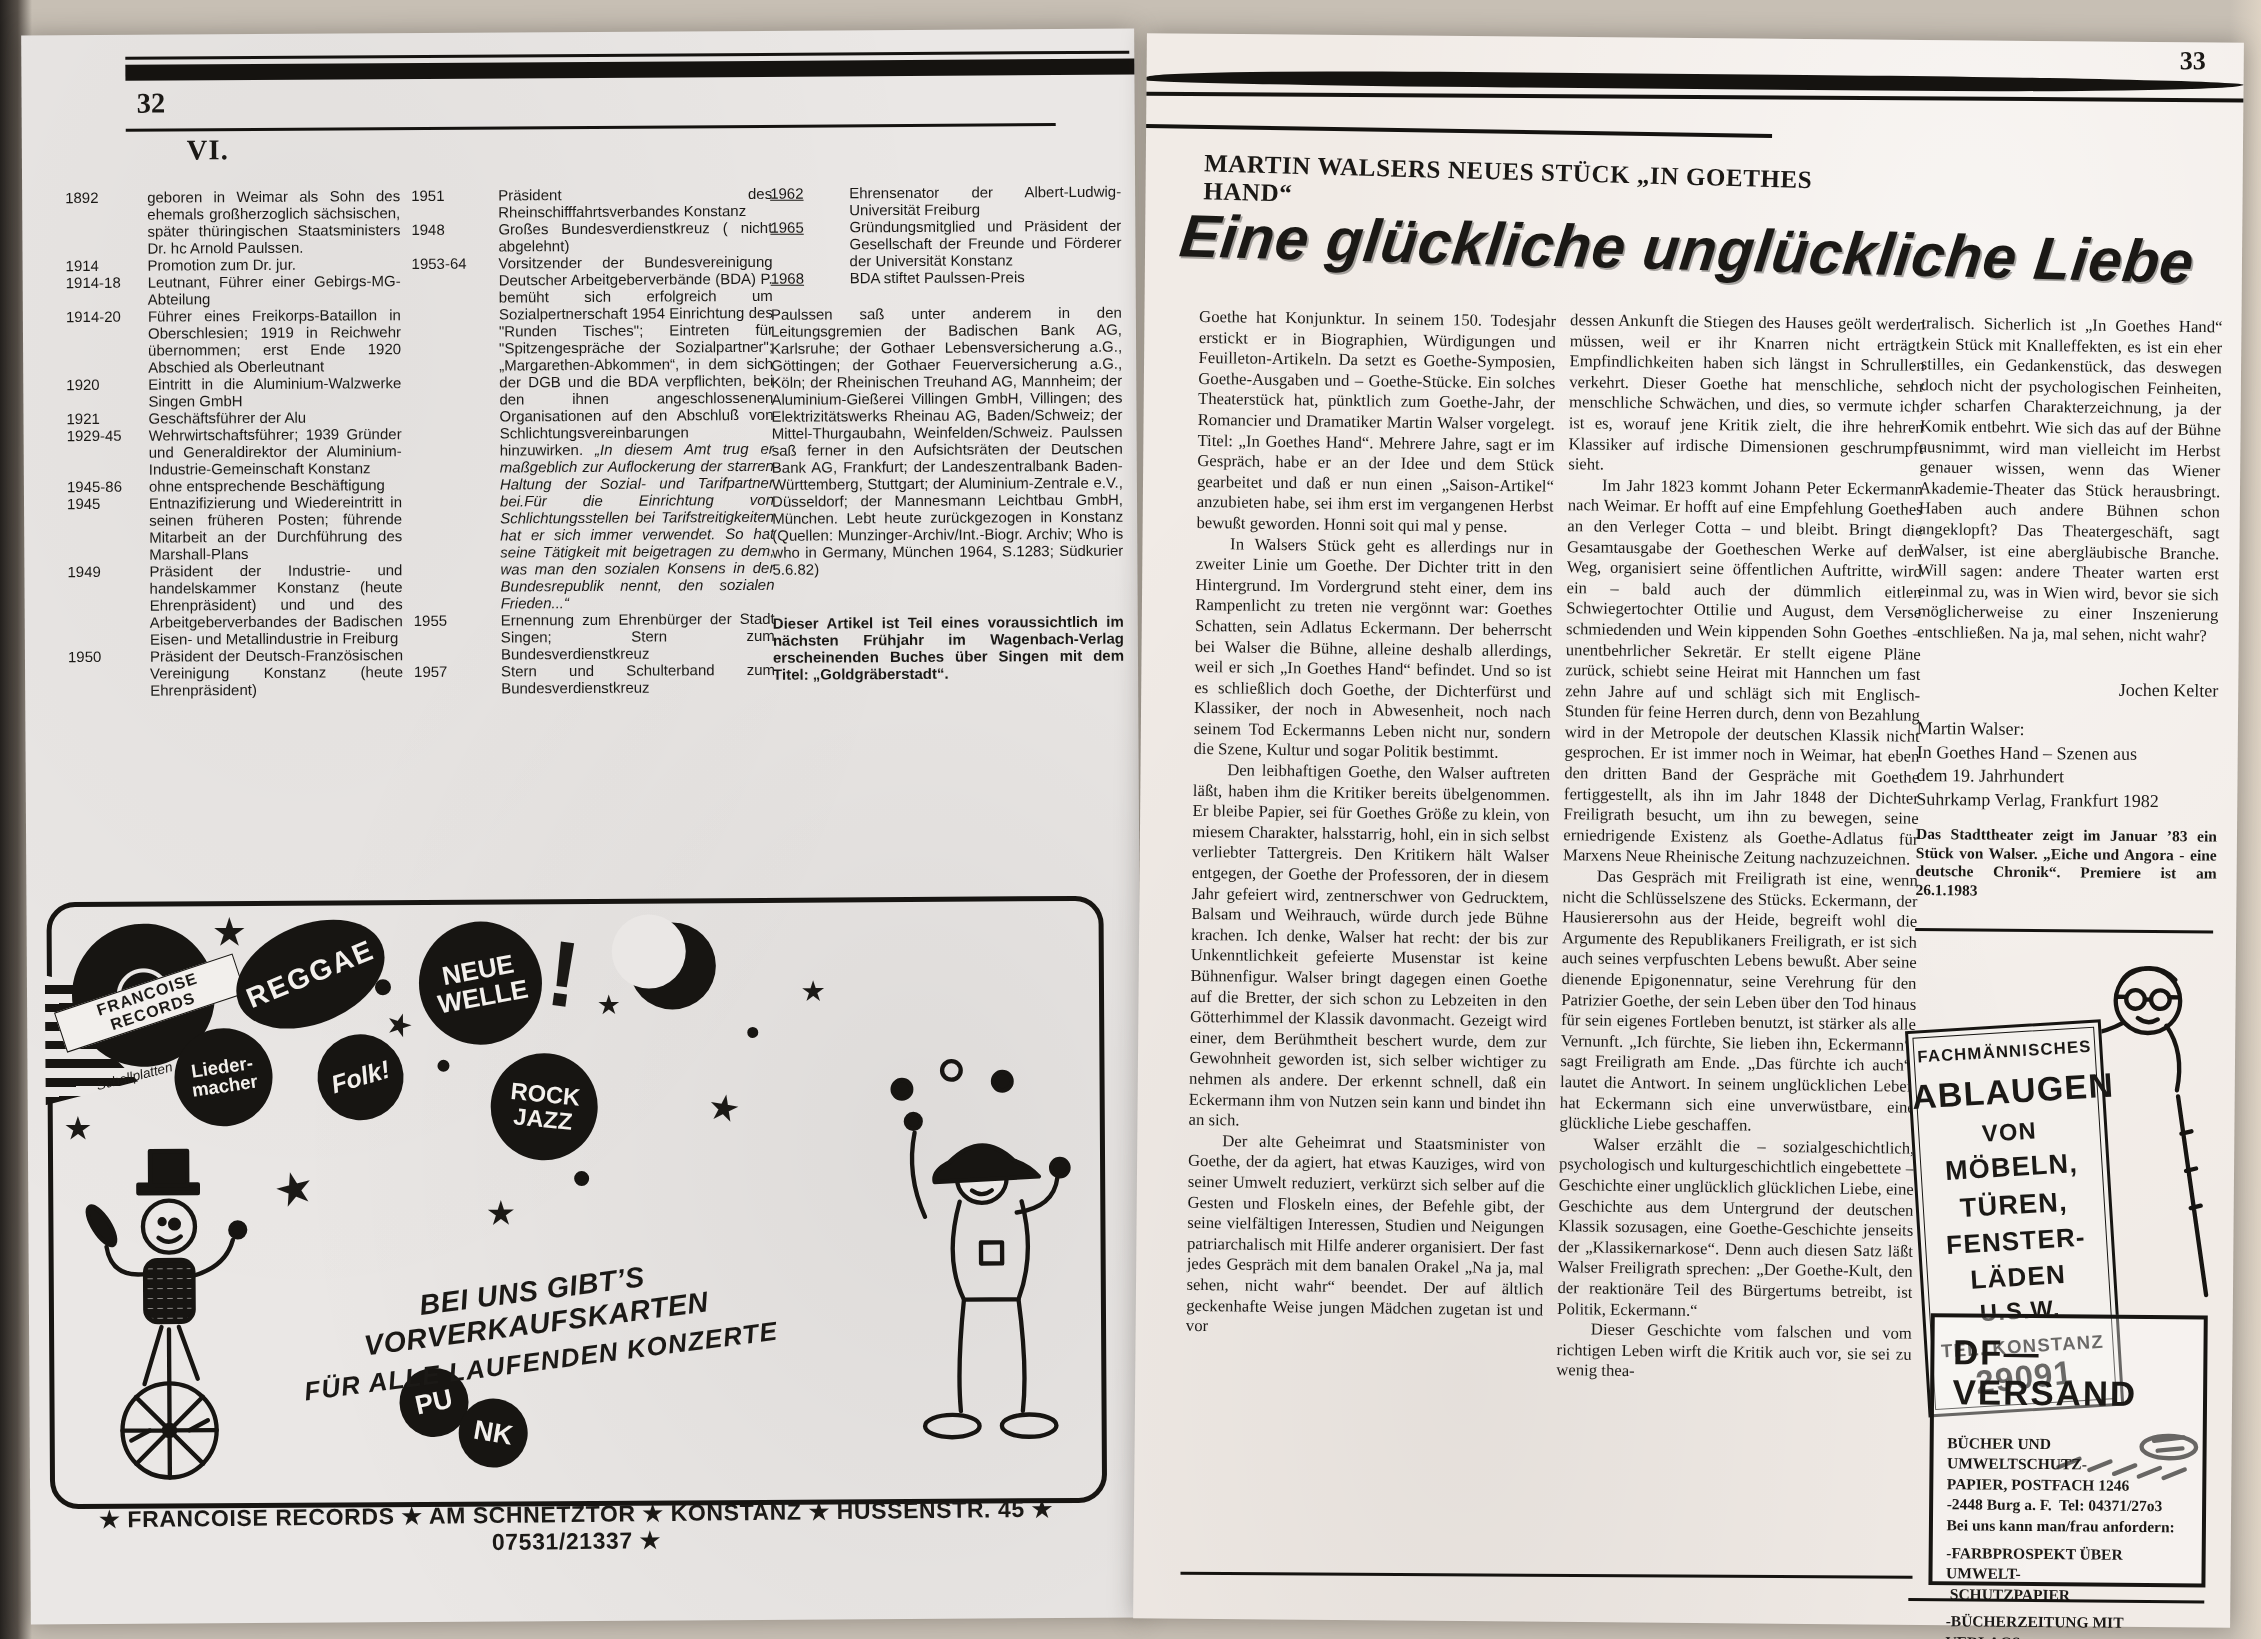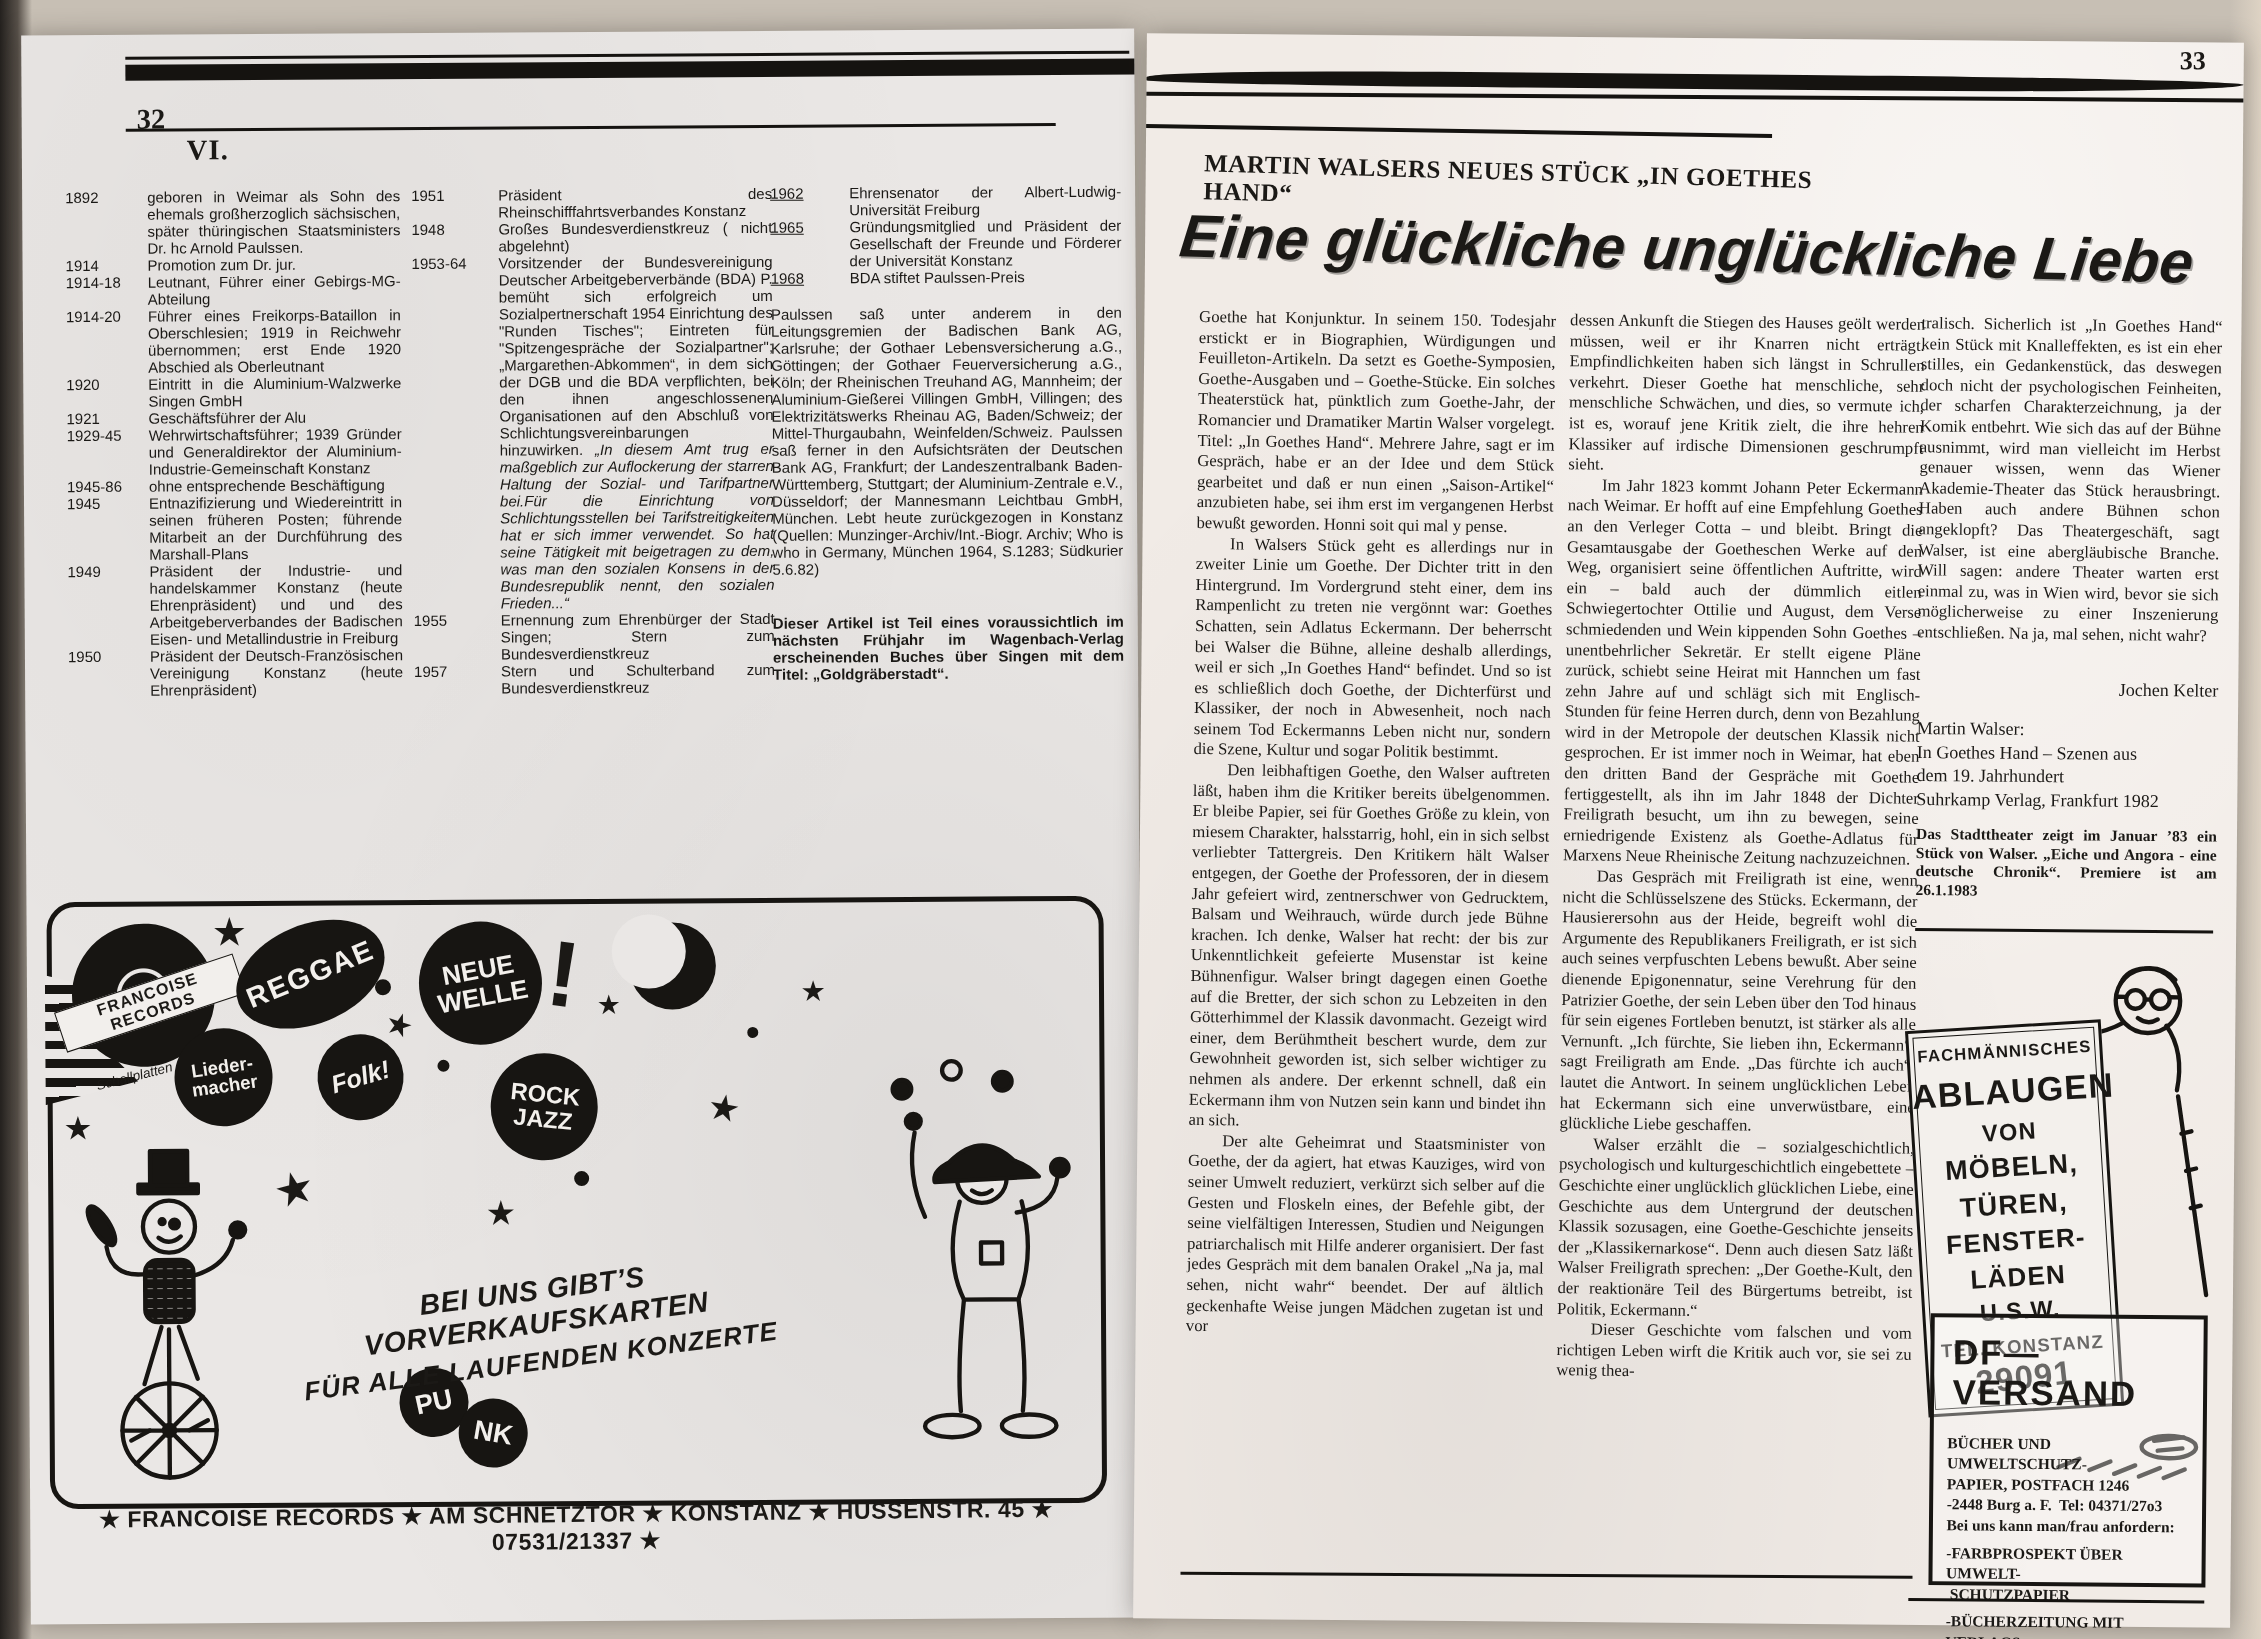--- a/index.html
+++ b/index.html
@@ -9,21 +9,21 @@
   .page{position:absolute;box-shadow:0 0 25px rgba(40,35,30,.35);}
   .page-left{left:26px;top:32px;width:1113px;height:1589px;transform:rotate(-0.35deg);
     background:radial-gradient(ellipse at 25% 20%,rgba(0,0,0,.035),transparent 55%),radial-gradient(ellipse at 80% 70%,rgba(0,0,0,.05),transparent 50%),#eae7e5;}
   .page-right{left:1140px;top:38px;width:1097px;height:1585px;transform:rotate(0.5deg);
     background:radial-gradient(ellipse at 75% 15%,rgba(255,255,255,.5),transparent 55%),radial-gradient(ellipse at 30% 85%,rgba(0,0,0,.05),transparent 55%),#f1ebe6;}
   .abs{position:absolute;}
   .ink{background:#151310;}
   
   .lp-rule-thin{left:104px;right:5px;top:22px;height:3.1px;}
   .lp-rule-thick{left:104px;right:0;top:30px;height:16px;}
-  .lp-pagenum{left:115px;top:69px;font-family:"Liberation Serif",serif;font-weight:bold;font-size:28.5px;}
+  .lp-pagenum{left:115px;top:53px;font-family:"Liberation Serif",serif;font-weight:bold;font-size:28.5px;}
   .lp-rule-under{left:104px;right:79px;top:94px;height:2.5px;}
   .lp-heading{left:0;top:100px;width:372px;text-align:center;font-family:"Liberation Serif",serif;font-weight:bold;font-size:28.5px;letter-spacing:1.2px;}
   .tcol{position:absolute;top:154px;font-size:15px;line-height:17px;}
   .tcol .row{display:flex;margin:0;}
   .tcol .yr{flex:none;width:82px;}
   .tcol .tx{flex:1;text-align:justify;}
   .tcol .tx .ital{font-style:italic;}
   .col1{left:43px;width:335px;}
   .col2{left:389px;width:361px;}
   .col2 .yr{width:87px;}

